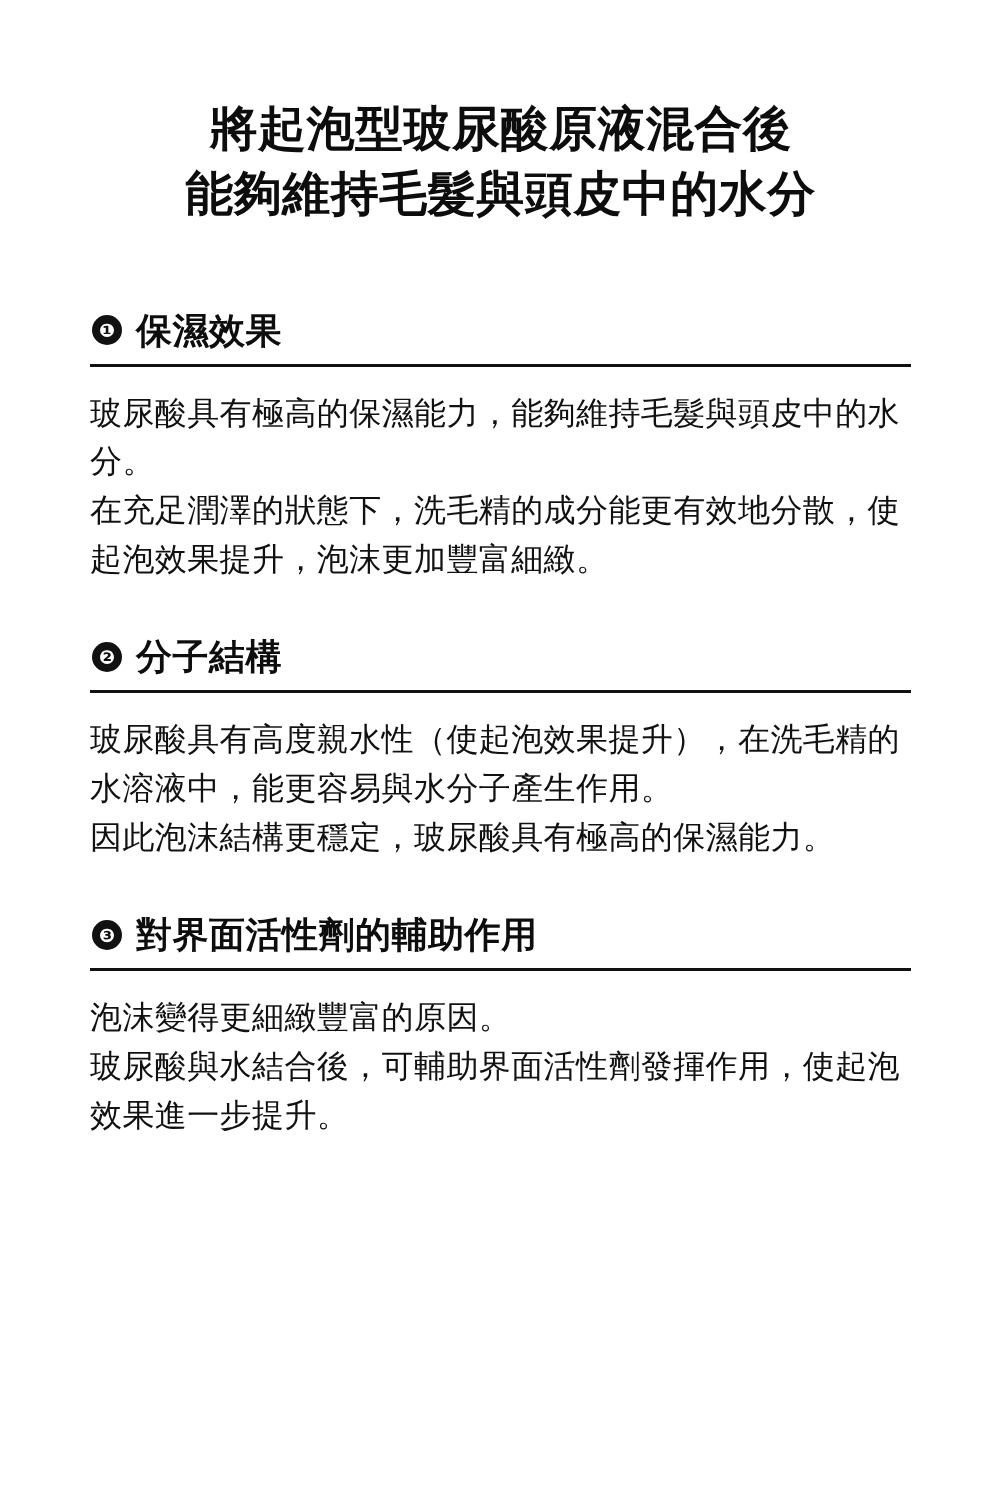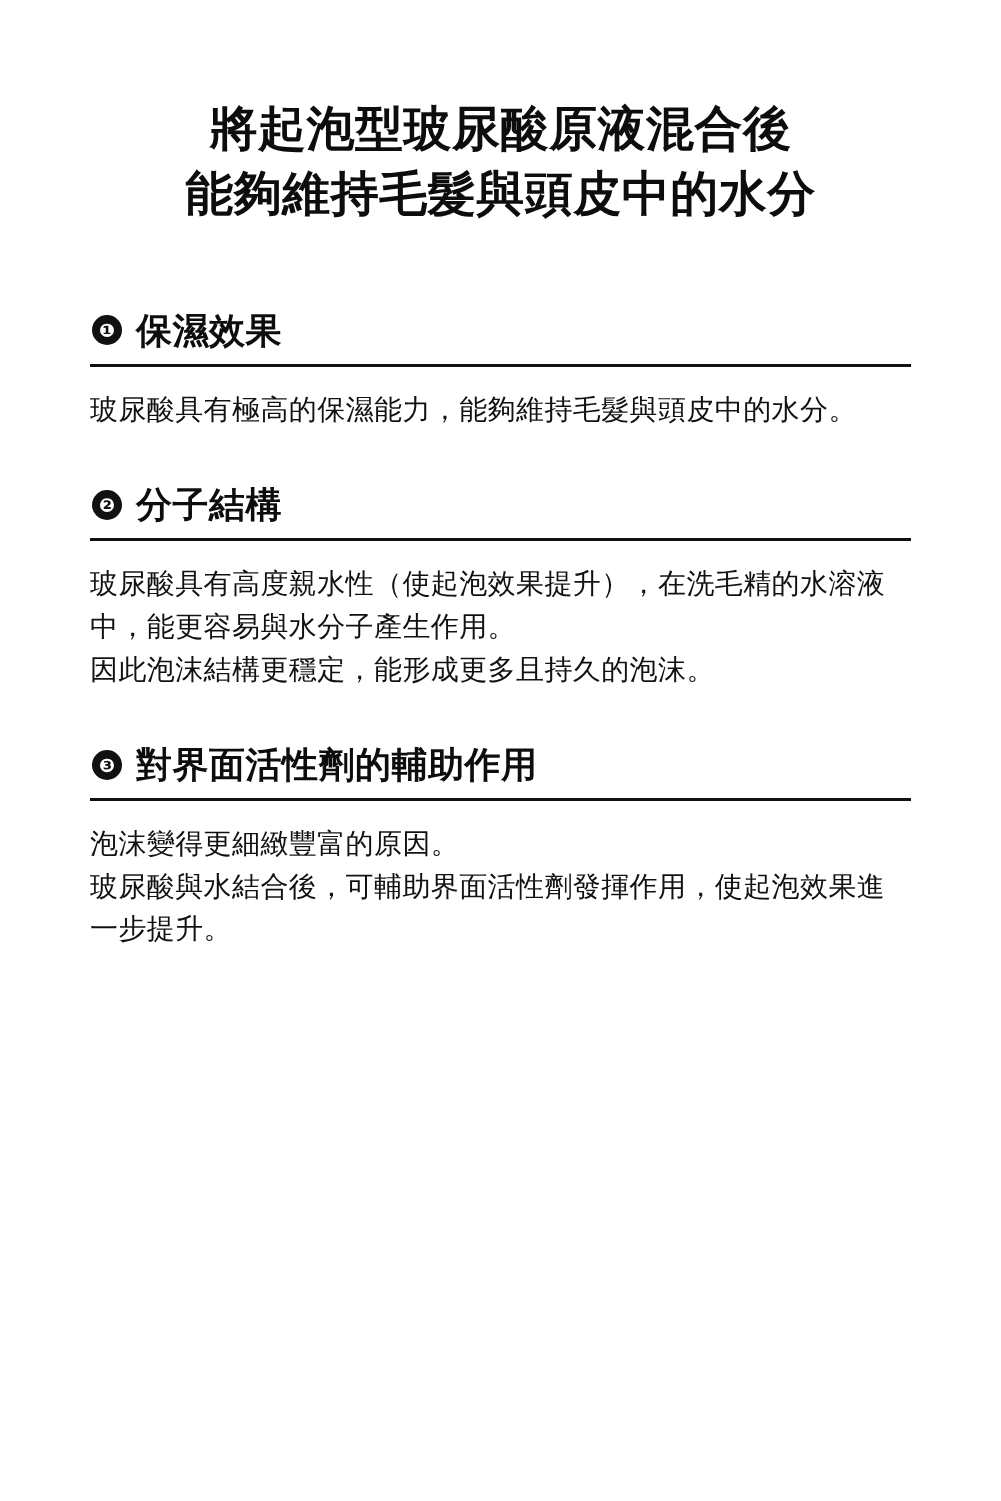--- a/index.html
+++ b/index.html
@@ -68,21 +68,21 @@
     letter-spacing: 0.5px;
     text-align: center;
   }
   .rule {
     height: 3px;
     background: #111111;
     width: 100%;
     margin: 2px 0 22px 0;
   }
   .body-text {
-    font-size: 28px;
+    font-size: 32px;
     line-height: 1.52;
     color: #111111;
     letter-spacing: 0.4px;
   }
   .body-text p {
     margin: 0;
   }
 </style>
 </head>
 <body>
@@ -95,32 +95,33 @@
   </h1>
 
   <div class="section first">
     <div class="section-head">
       <span class="num-badge">❶</span>
       <span class="section-title">保濕效果</span>
     </div>
     <div class="rule"></div>
     <div class="body-text">
       <p>玻尿酸具有極高的保濕能力，能夠維持毛髮與頭皮中的水分。</p>
+      <p>在充足潤澤的狀態下，洗毛精的成分能更有效地分散，使起泡效果提升，泡沫更加豐富細緻。</p>
     </div>
   </div>
 
   <div class="section">
     <div class="section-head">
       <span class="num-badge">❷</span>
       <span class="section-title">分子結構</span>
     </div>
     <div class="rule"></div>
     <div class="body-text">
       <p>玻尿酸具有高度親水性（使起泡效果提升），在洗毛精的水溶液中，能更容易與水分子產生作用。</p>
-      <p>因此泡沫結構更穩定，能形成更多且持久的泡沫。</p>
+      <p>因此泡沫結構更穩定，玻尿酸具有極高的保濕能力。</p>
     </div>
   </div>
 
   <div class="section">
     <div class="section-head">
       <span class="num-badge">❸</span>
       <span class="section-title">對界面活性劑的輔助作用</span>
     </div>
     <div class="rule"></div>
     <div class="body-text">

